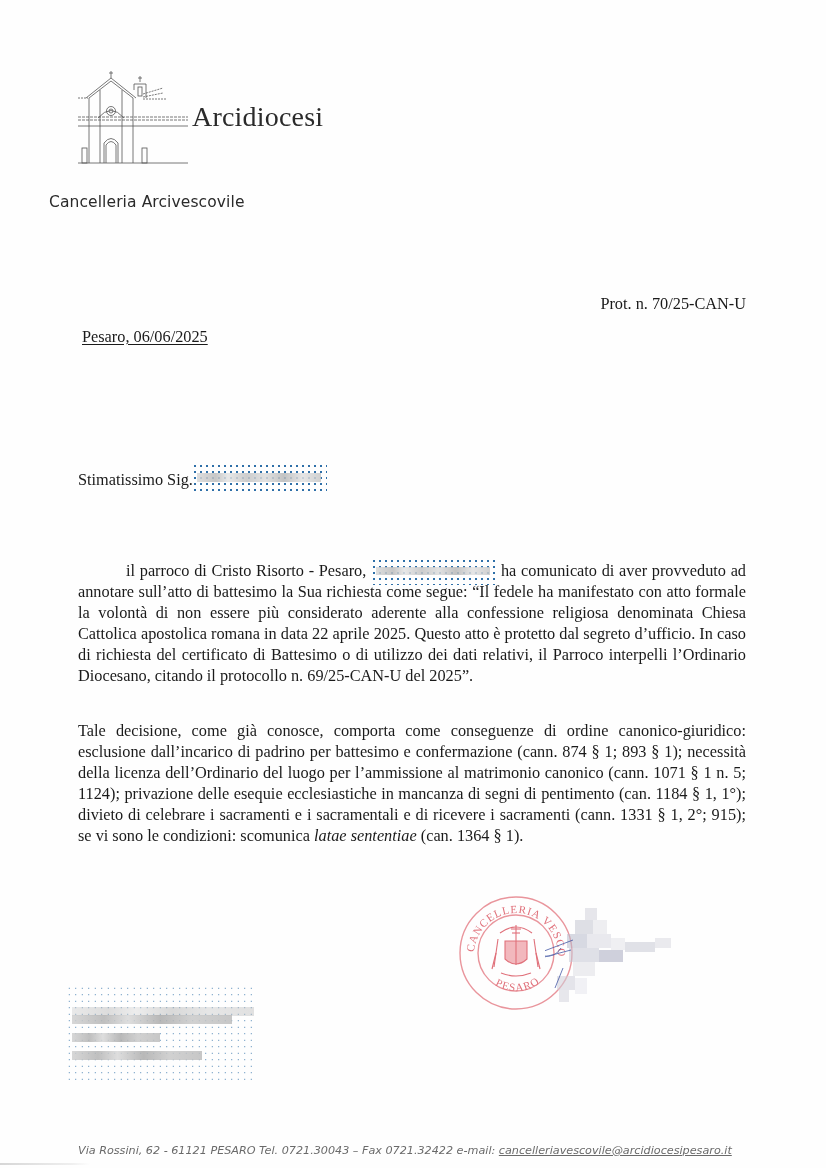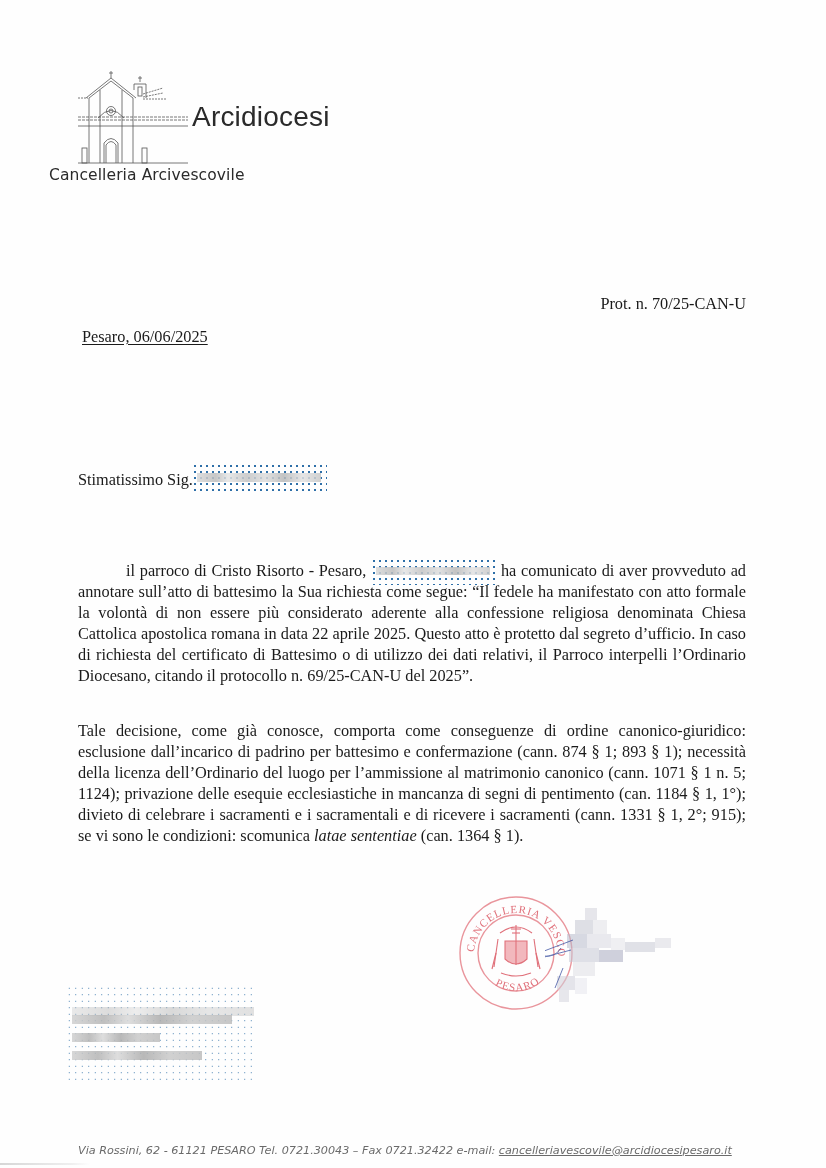--- a/index.html
+++ b/index.html
@@ -1,22 +1,22 @@
 <!DOCTYPE html>
 <html><head>
   <meta charset="utf-8">
   <style>
     html, body { margin: 0; padding: 0; background: #ffffff; }
     body { width: 826px; height: 1168px; position: relative; overflow: hidden; }
     .page { position: absolute; left: 0; top: 0; width: 826px; height: 1168px; background: #fefefe; }
 
     
     .logo-art { position: absolute; left: 78px; top: 68px; width: 110px; height: 98px; }
-    .org-name { position: absolute; left: 192px; top: 100px; font-family: Liberation Sans, sans-serif; font-size: 28px; line-height: 34px; color: #2a2a2a; letter-spacing: 0.2px; }
-    .org-sub { position: absolute; left: 49px; top: 166px; font-family: "DejaVu Sans", sans-serif; font-size: 15.5px; color: #2a2a2a; letter-spacing: 0.1px; }
+    .org-name { position: absolute; left: 192px; top: 100px; font-family: Liberation Serif, serif; font-size: 28px; line-height: 34px; color: #2a2a2a; letter-spacing: 0.2px; }
+    .org-sub { position: absolute; left: 49px; top: 193px; font-family: "DejaVu Sans", sans-serif; font-size: 15.5px; color: #2a2a2a; letter-spacing: 0.1px; }
 
     .doc-text { font-family: "Liberation Serif", serif; color: #1a1a1a; font-size: 16.3px; }
     .protocol { position: absolute; right: 80px; top: 294px; font-weight: normal; }
     .date-line { position: absolute; left: 82px; top: 327px; text-decoration: underline; text-underline-offset: 2px; font-family: Liberation Serif, serif; }
 
     .salutation { position: absolute; left: 78px; top: 470px; }
     .redact { display: inline-block; position: relative; vertical-align: middle; background-image: radial-gradient(circle, #2e6fa8 0.8px, transparent 0.9px); background-size: 6px 6px; background-position: 1px 1px; }
     .redact .blur { position: absolute; left: 6px; right: 6px; top: 35%; height: 30%; background: linear-gradient(90deg, #d8d8d8 0%, #bdbdbd 15%, #e4e4e4 25%, #c4c4c4 40%, #dcdcdc 55%, #b9b9b9 70%, #e1e1e1 85%, #c8c8c8 100%); opacity: 0.85; }
 
     .body-block { position: absolute; left: 78px; width: 668px; text-align: justify; line-height: 21px; }

